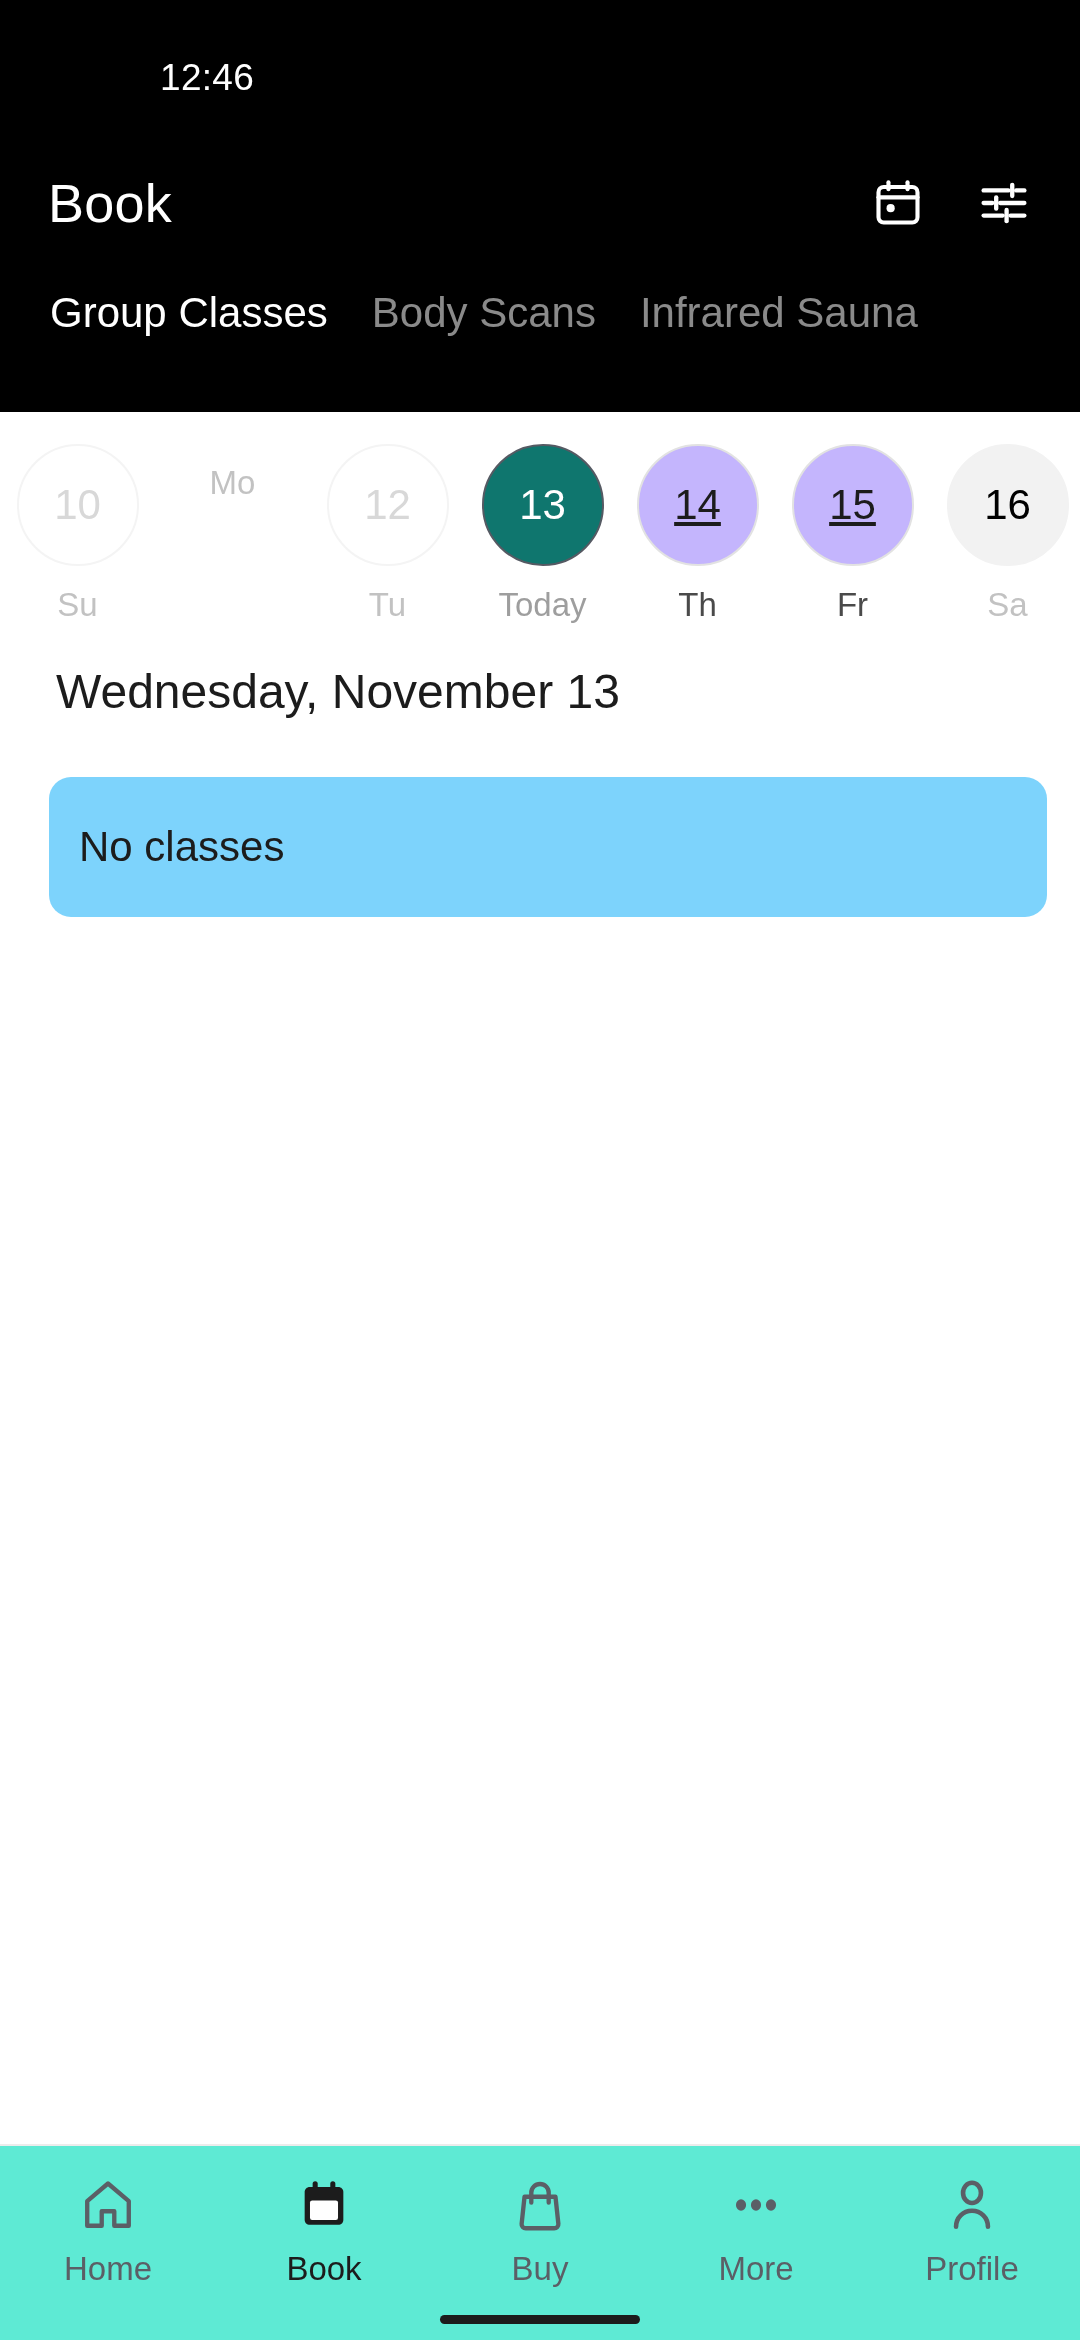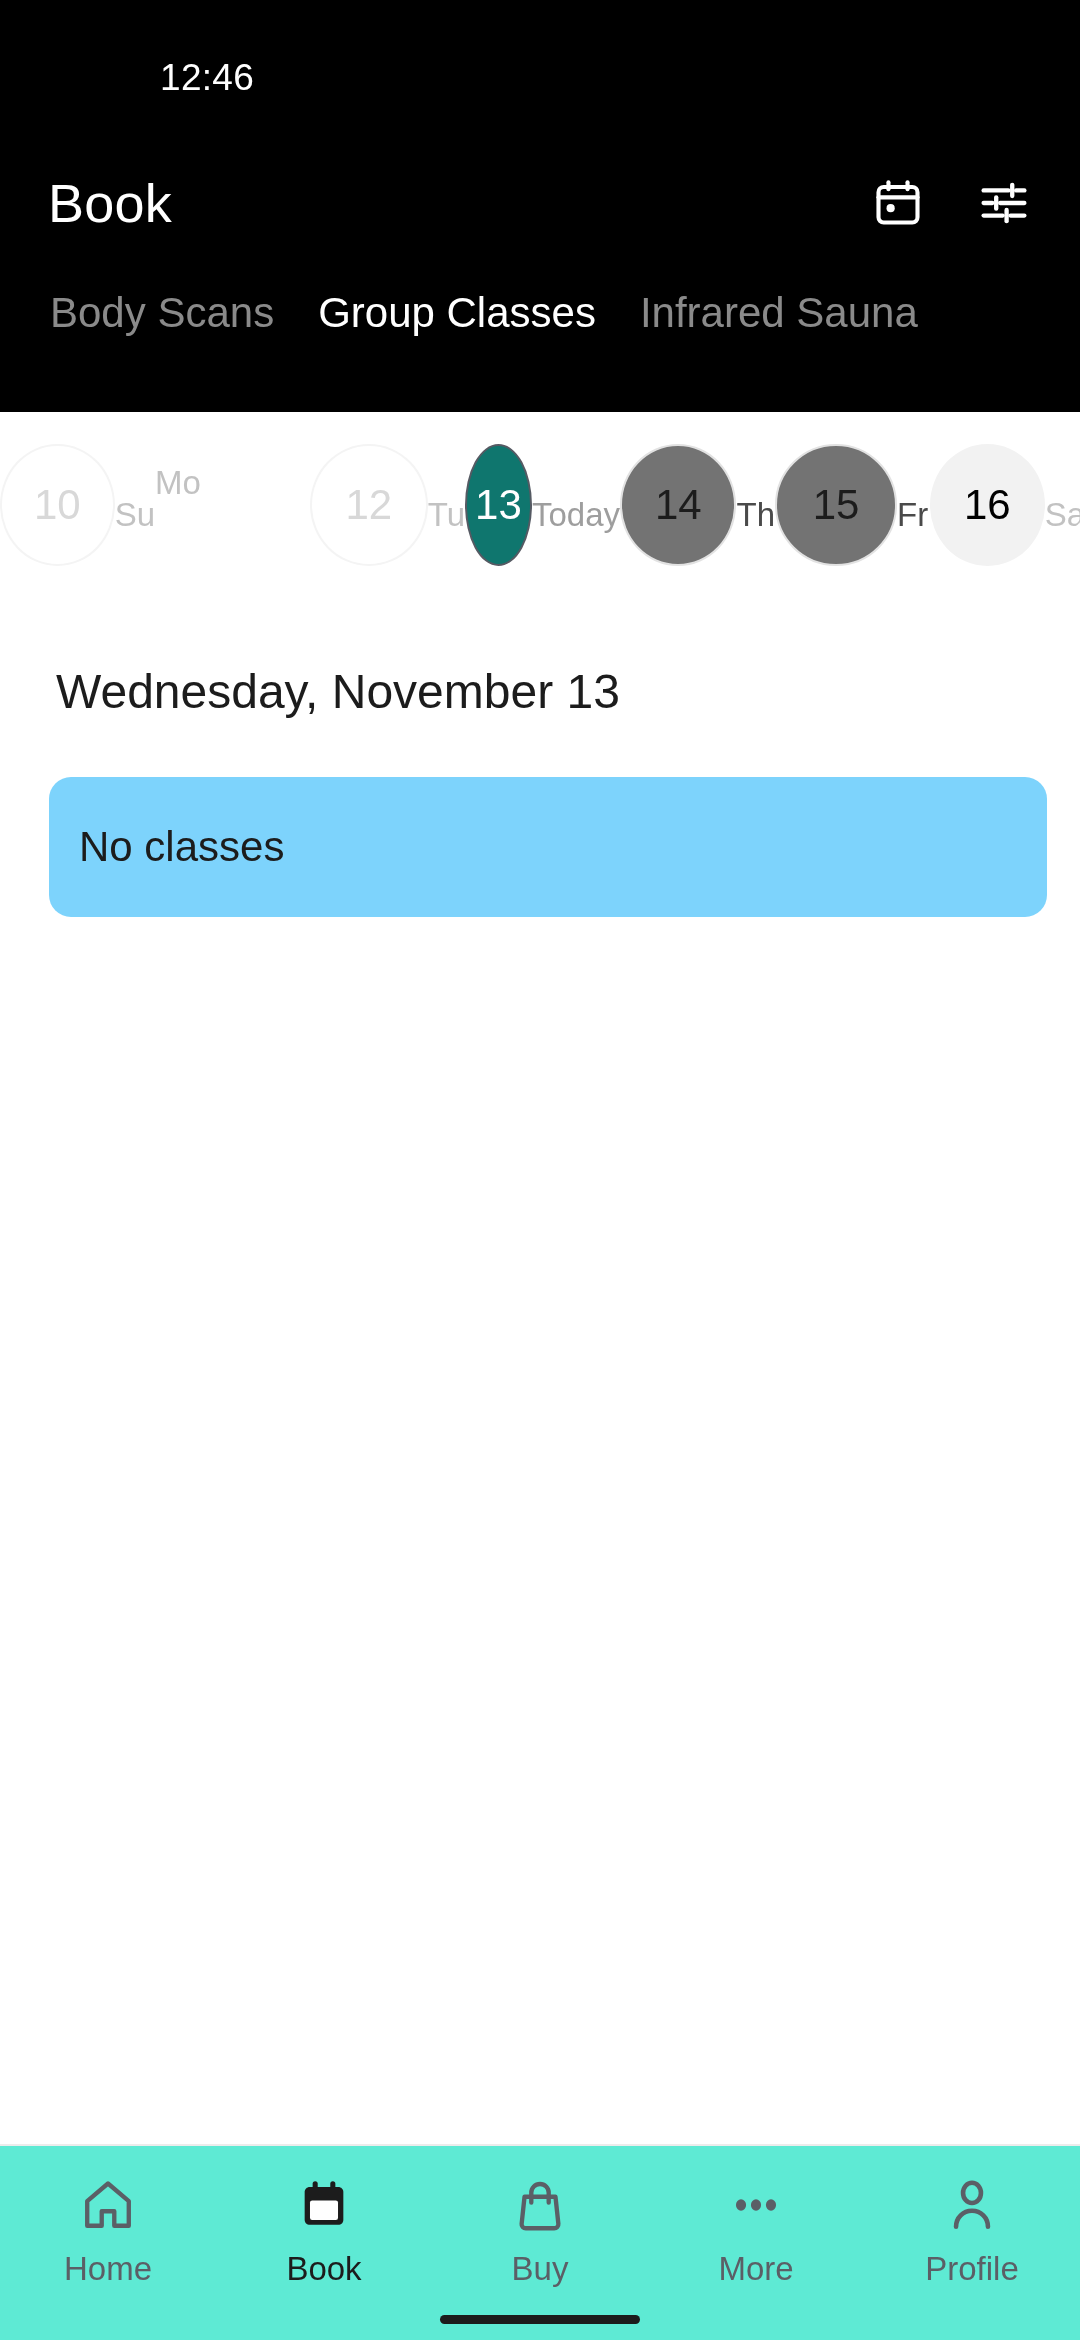--- a/index.html
+++ b/index.html
@@ -81,21 +81,21 @@
     display:flex;
     align-items:flex-start;
     padding:32px 0 0 0;
     height:230px;
     overflow:hidden;
   }
   .date-cell {
     width:155px;
     flex:0 0 155px;
     display:flex;
-    flex-direction:row;
+    flex-direction:column;
     align-items:center;
   }
   .date-circle {
     width:122px; height:122px;
     border-radius:50%;
     display:flex;
     align-items:center;
     justify-content:center;
     font-size:42px;
     line-height:44px;
@@ -106,21 +106,22 @@
     background:#ffffff;
   }
   .date-circle.selected {
     background:#0f766e;
     color:#ffffff;
     border:2px solid #555a63;
   }
   .date-circle.available {
     border:2px solid #e2e2e2;
     color:#1c1c1c;
-    background:#737373;
+    background:#c4b5fd;
+    text-decoration:underline;
   }
   .date-circle.muted-fill {
     background:#f2f2f2;
     border:2px solid #f2f2f2;
     color:#000000;
   }
   .date-label {
     margin-top:20px;
     font-size:33px;
     line-height:38px;
@@ -234,22 +235,22 @@
             <line x1="2.6" y1="17.8" x2="11.4" y2="17.8"></line>
             <line x1="15" y1="17.8" x2="21.4" y2="17.8"></line>
             <line x1="13.2" y1="15.2" x2="13.2" y2="20.4"></line>
           </svg>
         </div>
 
       </div>
     </div>
 
     <div class="tabs-row">
+      <div class="tab active">Group Classes</div>
       <div class="tab">Body Scans</div>
-      <div class="tab active">Group Classes</div>
       <div class="tab">Infrared Sauna</div>
     </div>
 
   </div>
 
   <div class="date-strip">
 
     <div class="date-cell">
       <div class="date-circle past">10</div>
       <div class="date-label mute">Su</div>

